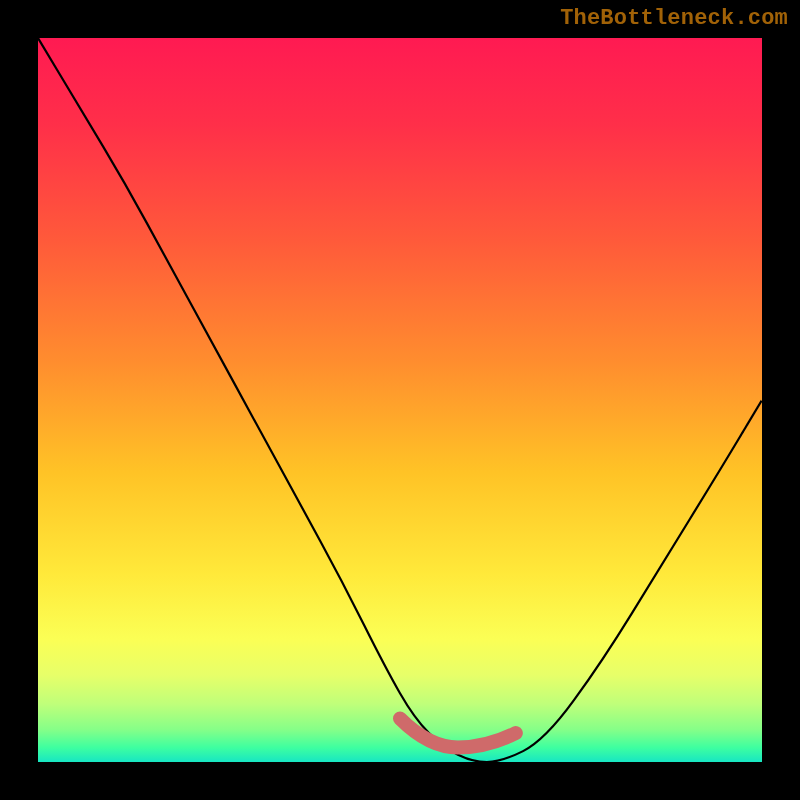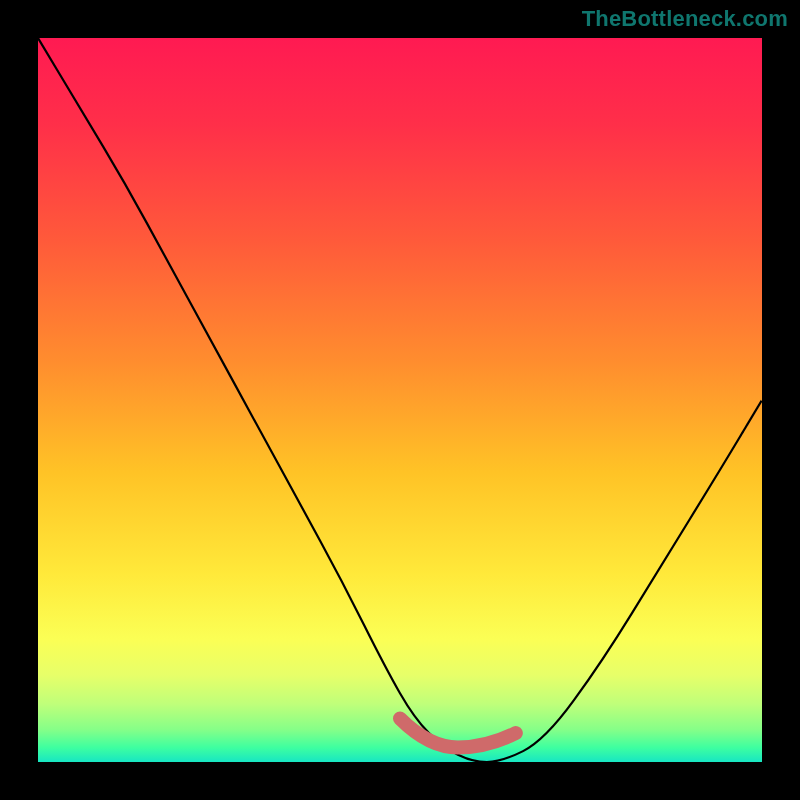--- a/index.html
+++ b/index.html
@@ -40,22 +40,23 @@
     top: 0;
     width: 100%;
     height: 100%;
   }
   .watermark {
     position: absolute;
     top: 6px;
     right: 12px;
     font-size: 22px;
     font-weight: 600;
-    color: #0f766e;
+    color: #a16207;
     letter-spacing: 0.2px;
+    font-family: Liberation Mono, monospace;
   }
 </style>
 </head>
 <body>
 
 <div class="frame">
 
   <div class="plot-area">
 
     <svg class="gradient" viewBox="0 0 724 724" preserveAspectRatio="none">

